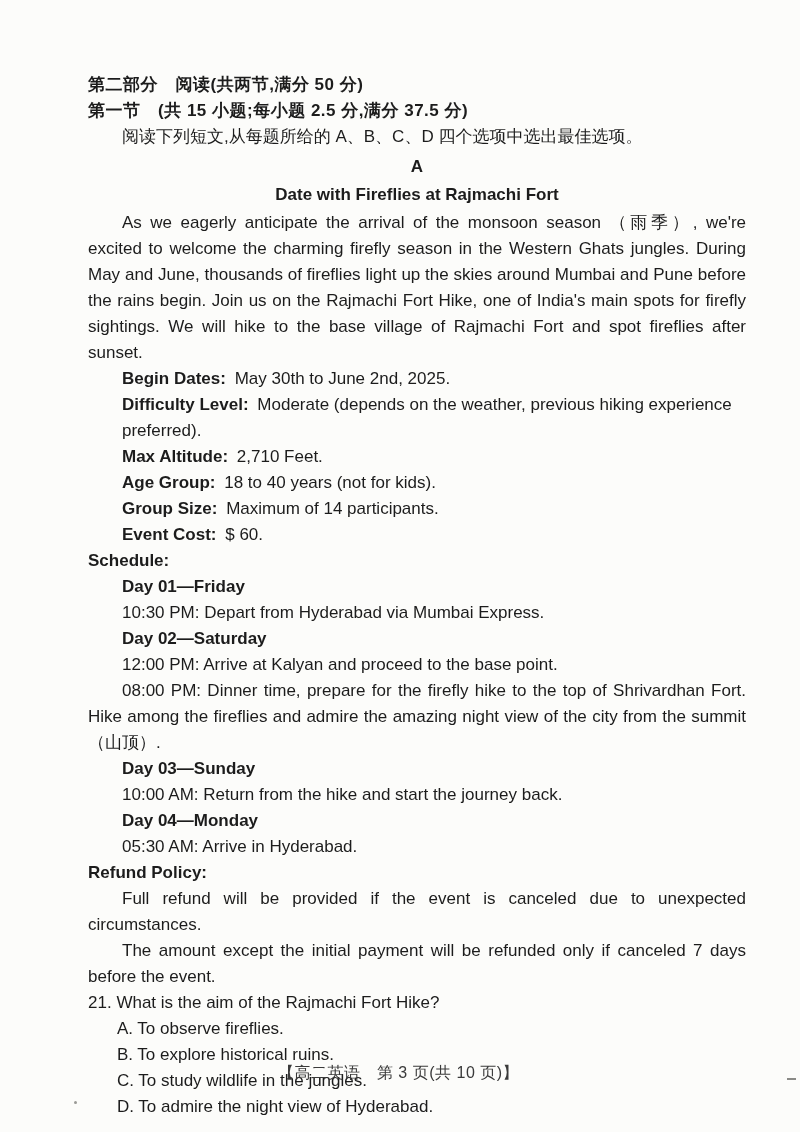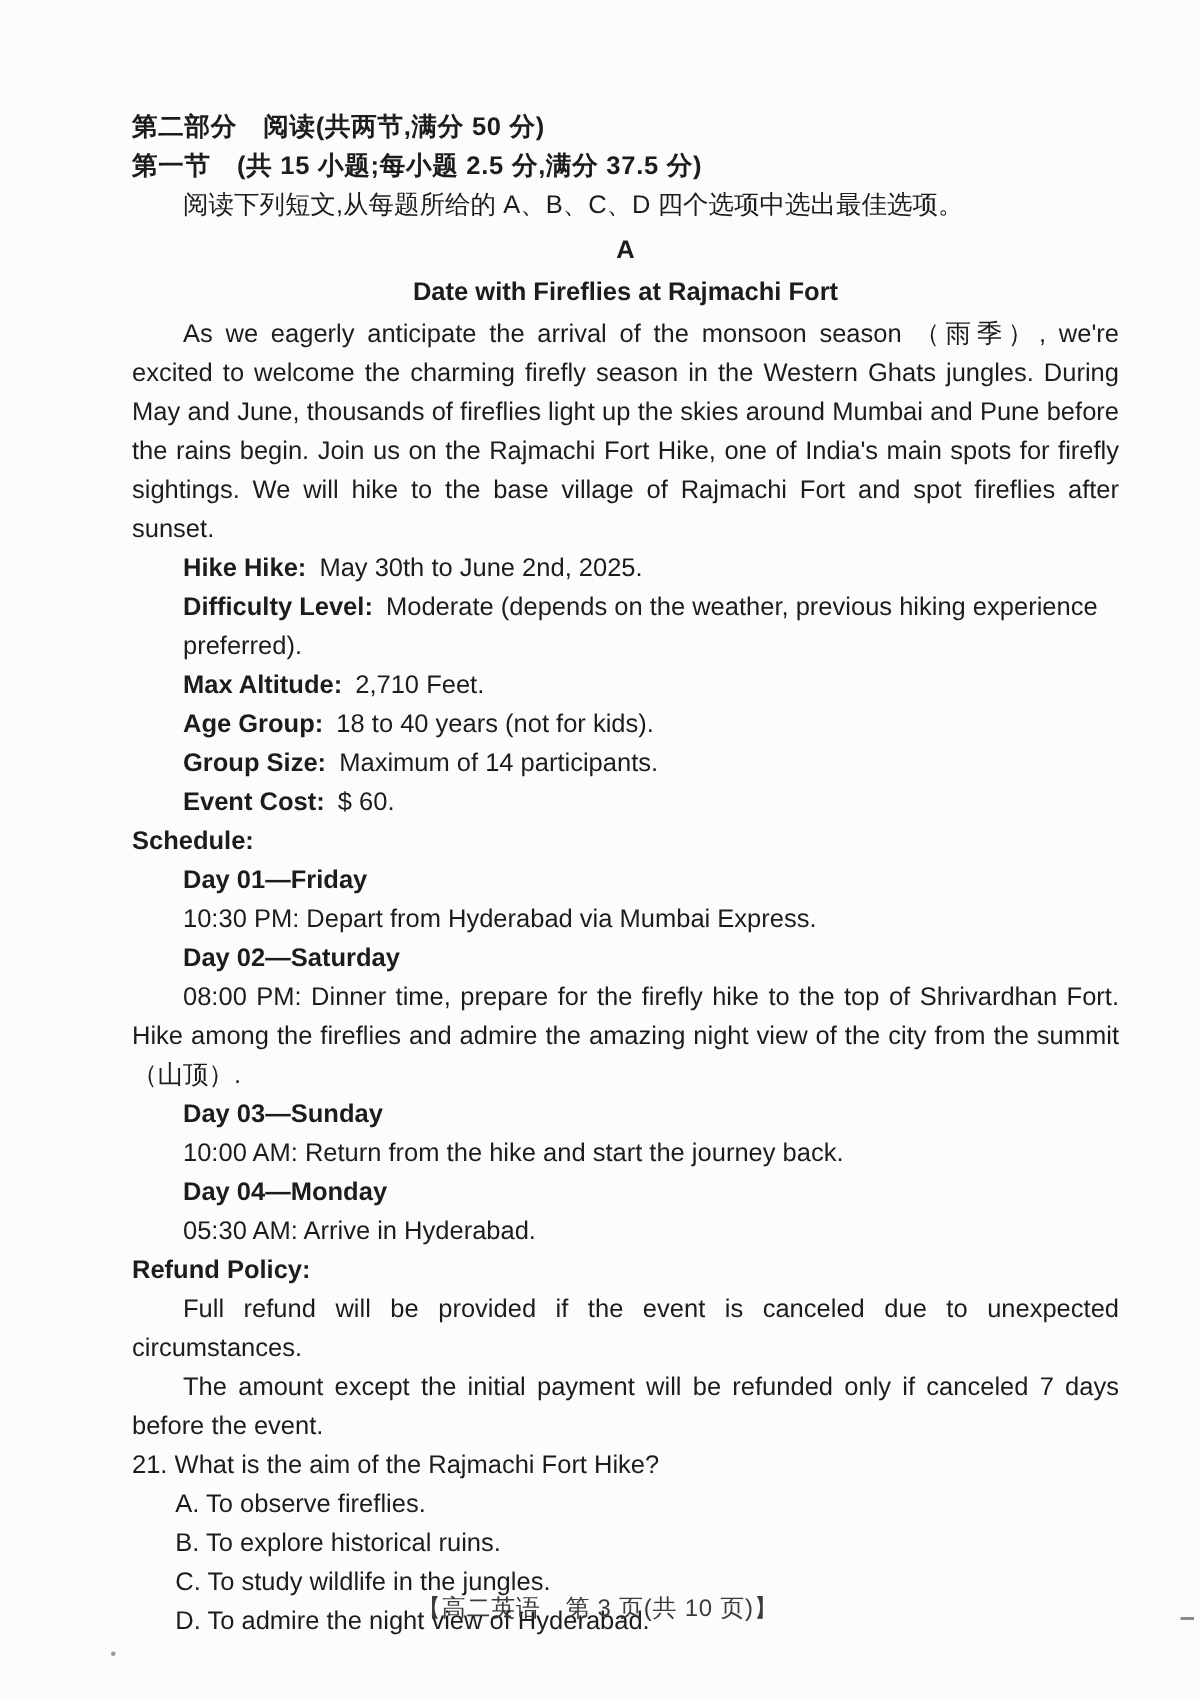--- a/index.html
+++ b/index.html
@@ -65,32 +65,33 @@
 
   <p class="line cn-head">第二部分　阅读(共两节,满分 50 分)</p>
   <p class="line cn-head">第一节　(共 15 小题;每小题 2.5 分,满分 37.5 分)</p>
   <p class="line indent">阅读下列短文,从每题所给的 A、B、C、D 四个选项中选出最佳选项。</p>
 
   <p class="center passage-label">A</p>
   <p class="center passage-title">Date with Fireflies at Rajmachi Fort</p>
 
   <p class="para">As we eagerly anticipate the arrival of the monsoon season （雨季）, we're excited to welcome the charming firefly season in the Western Ghats jungles. During May and June, thousands of fireflies light up the skies around Mumbai and Pune before the rains begin. Join us on the Rajmachi Fort Hike, one of India's main spots for firefly sightings. We will hike to the base village of Rajmachi Fort and spot fireflies after sunset.</p>
 
-  <p class="detail"><span class="label">Hike Hike:</span> <span>May 30th to June 2nd, 2025.</span></p>
+  <p class="detail"><span class="label">Begin Dates:</span> <span>May 30th to June 2nd, 2025.</span></p>
   <p class="detail"><span class="label">Difficulty Level:</span> <span>Moderate (depends on the weather, previous hiking experience preferred).</span></p>
   <p class="detail"><span class="label">Max Altitude:</span> <span>2,710 Feet.</span></p>
   <p class="detail"><span class="label">Age Group:</span> <span>18 to 40 years (not for kids).</span></p>
   <p class="detail"><span class="label">Group Size:</span> <span>Maximum of 14 participants.</span></p>
   <p class="detail"><span class="label">Event Cost:</span> <span>$ 60.</span></p>
 
   <p class="section-label">Schedule:</p>
 
   <p class="day">Day 01—Friday</p>
   <p class="sched-item">10:30 PM: Depart from Hyderabad via Mumbai Express.</p>
   <p class="day">Day 02—Saturday</p>
+  <p class="sched-item">12:00 PM: Arrive at Kalyan and proceed to the base point.</p>
   <p class="sched-item">08:00 PM: Dinner time, prepare for the firefly hike to the top of Shrivardhan Fort. Hike among the fireflies and admire the amazing night view of the city from the summit （山顶）.</p>
   <p class="day">Day 03—Sunday</p>
   <p class="sched-item">10:00 AM: Return from the hike and start the journey back.</p>
   <p class="day">Day 04—Monday</p>
   <p class="sched-item">05:30 AM: Arrive in Hyderabad.</p>
 
   <p class="section-label">Refund Policy:</p>
   <p class="para">Full refund will be provided if the event is canceled due to unexpected circumstances.</p>
   <p class="para">The amount except the initial payment will be refunded only if canceled 7 days before the event.</p>
 

